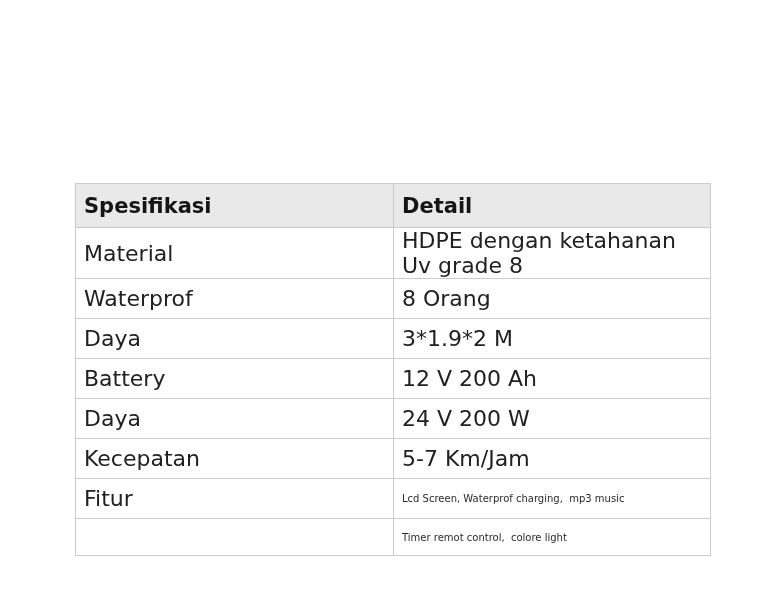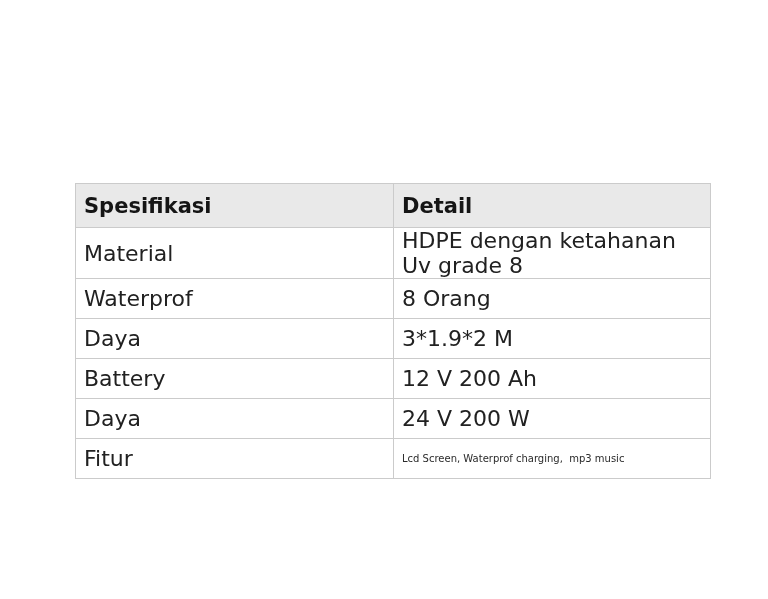--- a/index.html
+++ b/index.html
@@ -89,19 +89,27 @@
         </tr>
         <tr>
           <td>Battery</td>
           <td>12 V 200 Ah</td>
         </tr>
         <tr>
           <td>Daya</td>
           <td>24 V 200 W</td>
         </tr>
         <tr>
+          <td>Kecepatan</td>
+          <td>5-7 Km/Jam</td>
+        </tr>
+        <tr>
           <td>Fitur</td>
           <td class="small">Lcd Screen, Waterprof charging,  mp3 music</td>
+        </tr>
+        <tr class="last-row">
+          <td></td>
+          <td class="small">Timer remot control,  colore light</td>
         </tr>
       </tbody>
     </table>
   </div>
 </div>
 
 </body></html>

